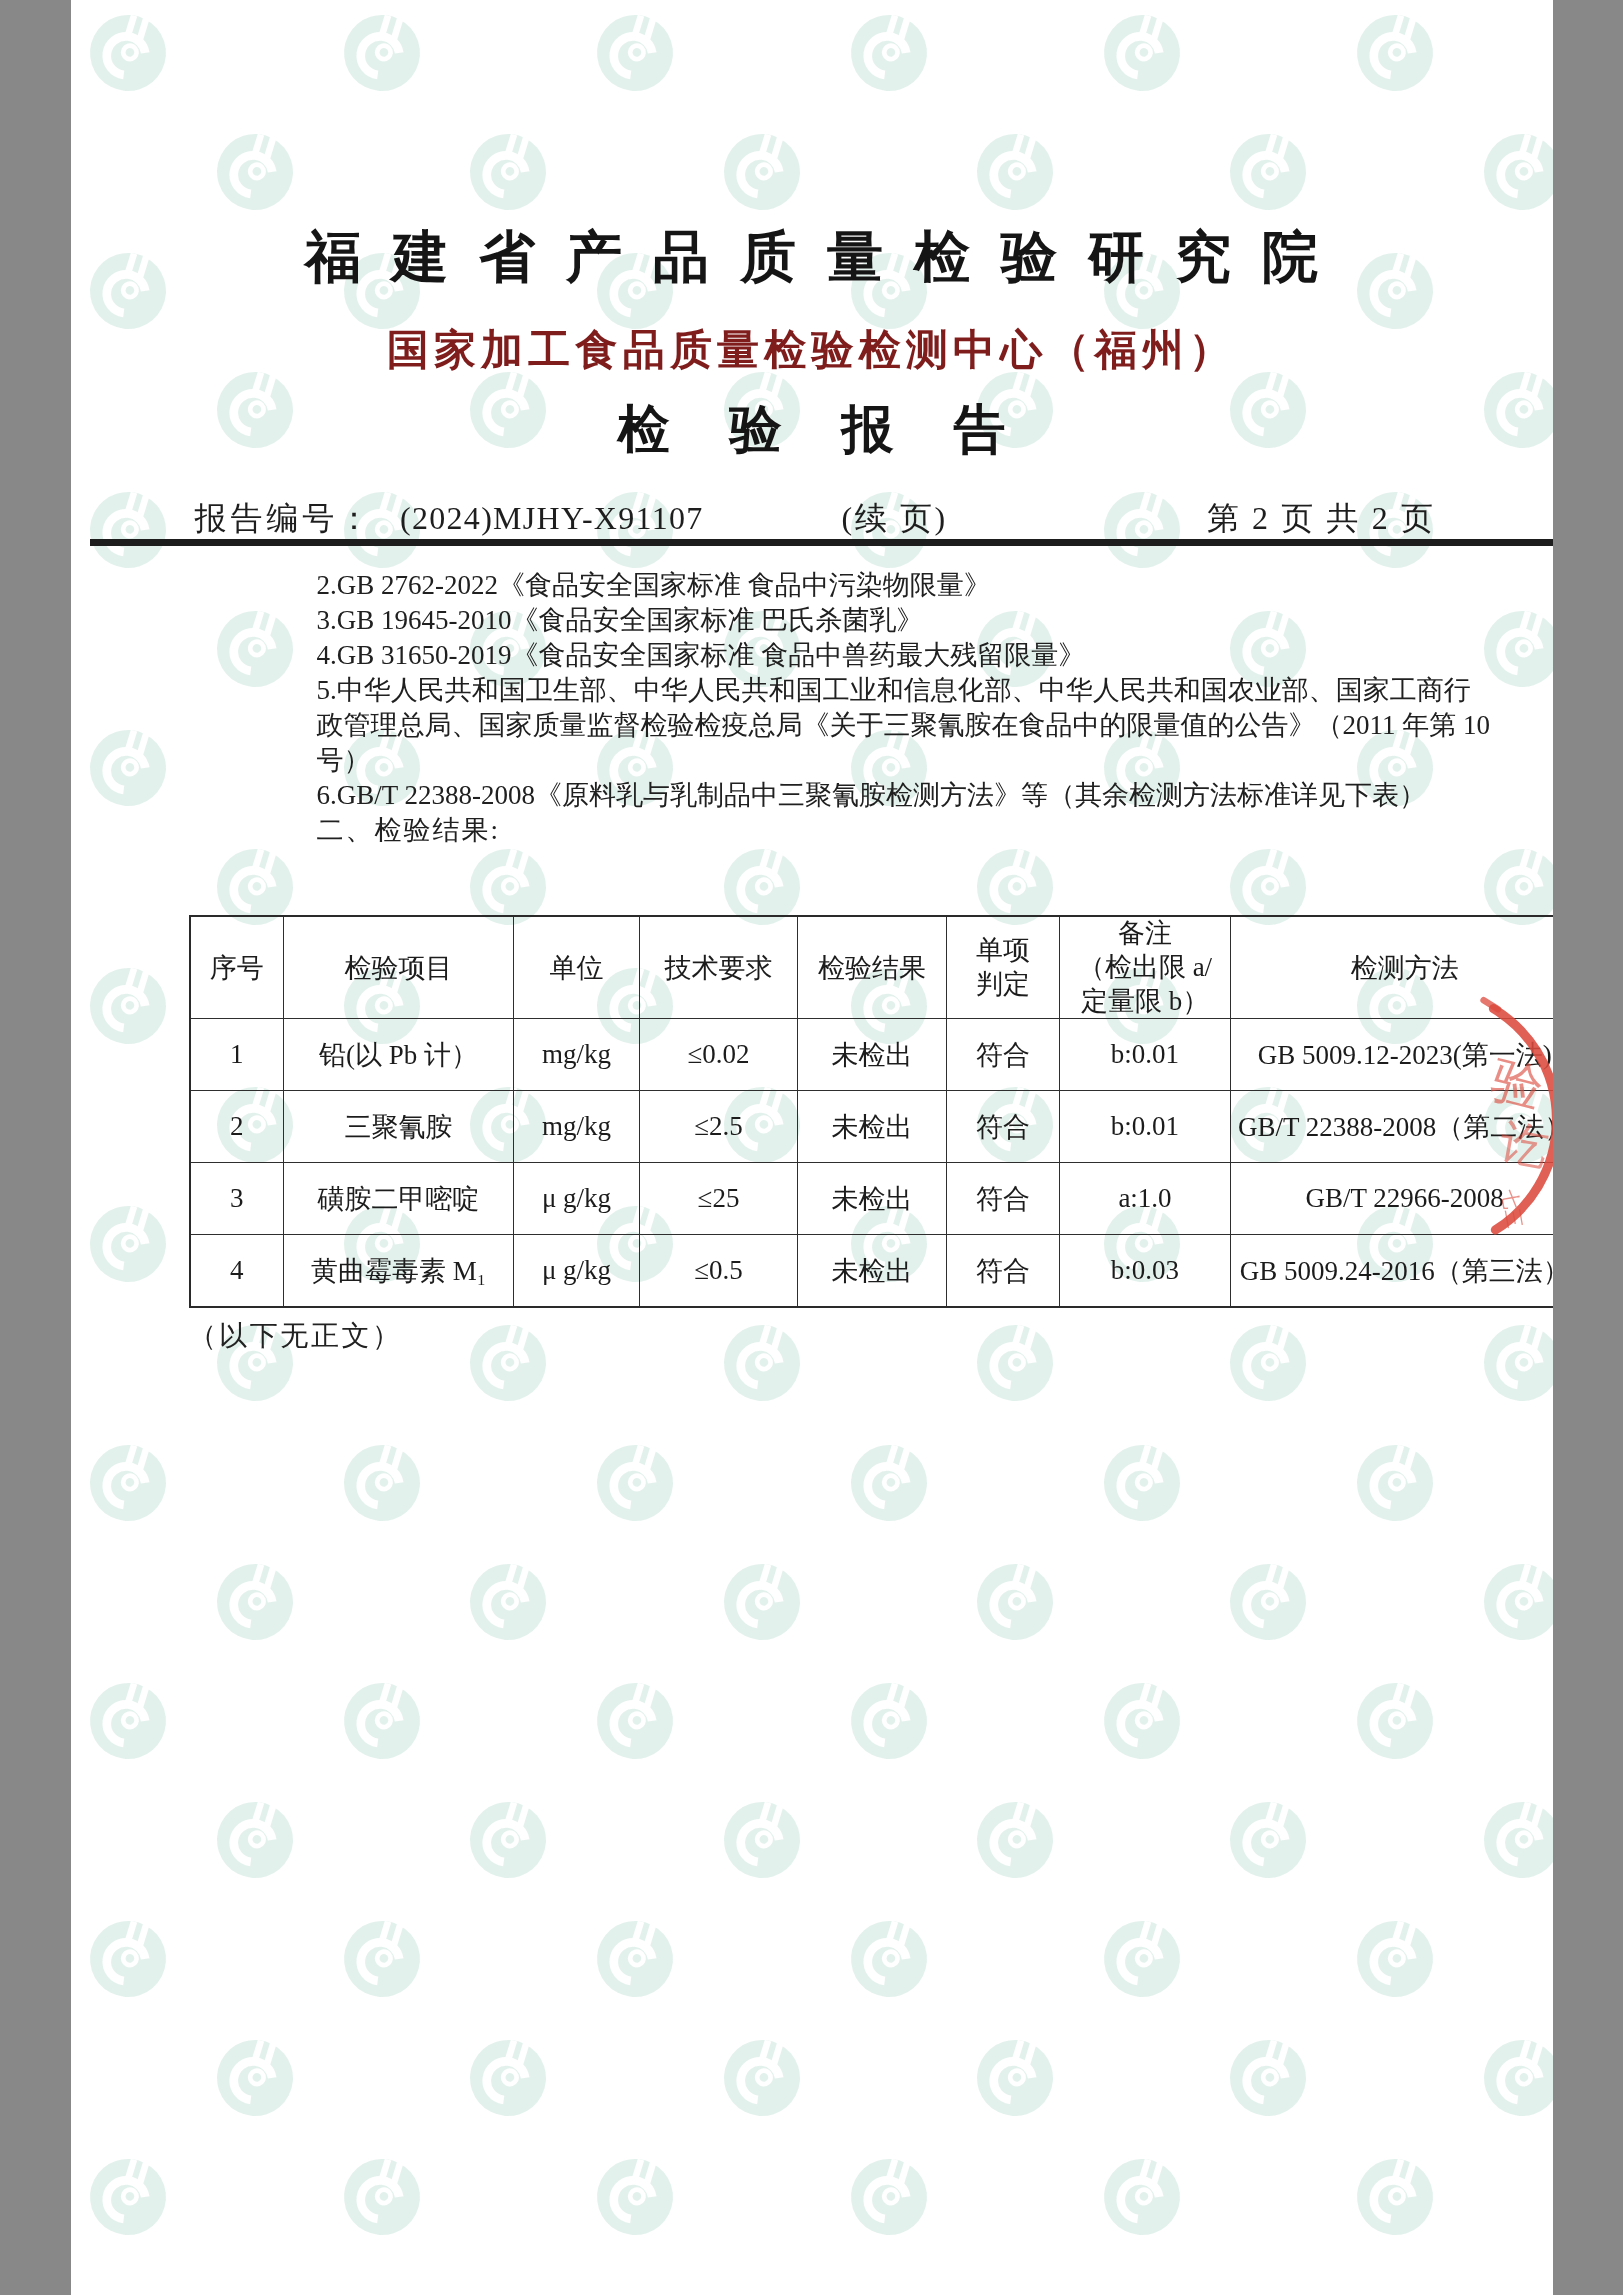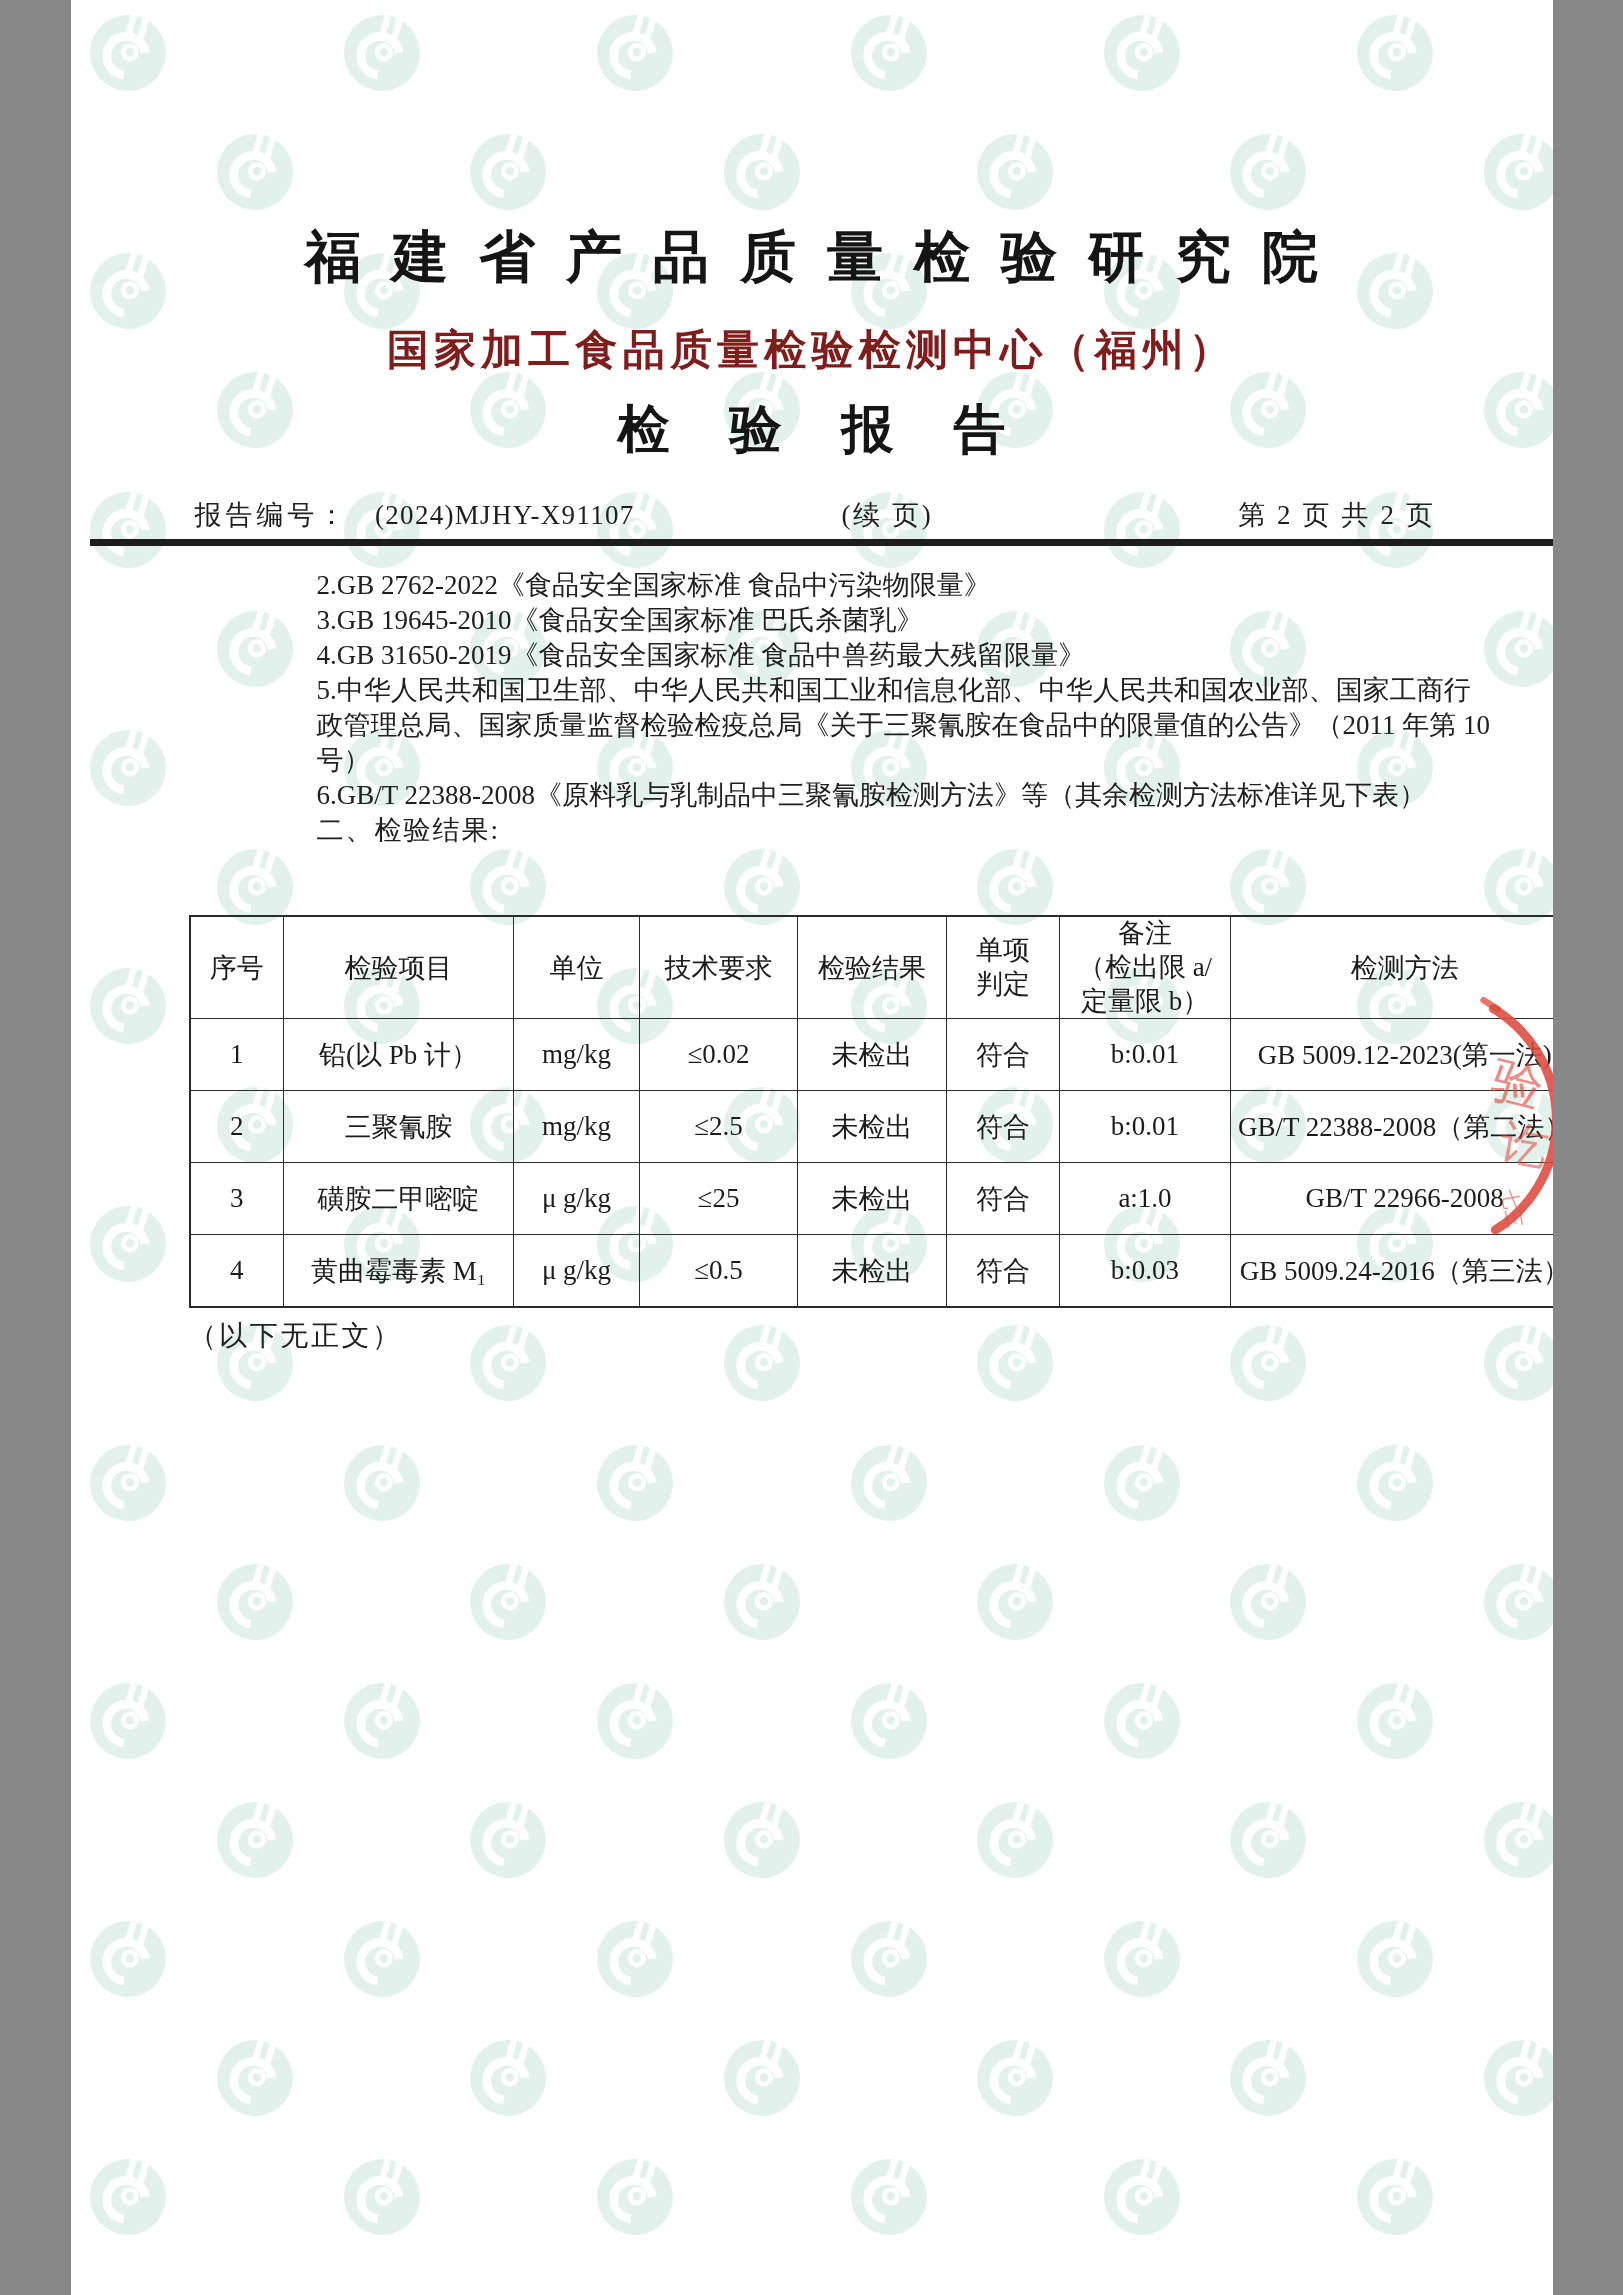--- a/index.html
+++ b/index.html
@@ -30,21 +30,21 @@
     text-align:center;white-space:nowrap;color:#7f1d1d;
   }
   .title-report{
     top:395px;left:0;width:100%;
     font-size:52px;font-weight:700;
     letter-spacing:60px;padding-left:60px;box-sizing:border-box;
     text-align:center;white-space:nowrap;color:#151515;
   }
 
   
-  .meta-row{top:497px;left:0;width:100%;height:35px;font-size:27px;}
+  .meta-row{top:497px;left:0;width:100%;height:35px;font-size:32px;}
   .meta-left{position:absolute;left:124px;top:0;letter-spacing:3.9px;}
   .meta-no{margin-left:26px;letter-spacing:1.3px;}
   .meta-cont{position:absolute;left:771px;top:0;letter-spacing:2.6px;}
   .meta-page{position:absolute;right:117px;top:0;letter-spacing:2.6px;text-align:center;}
 
   .rule{top:539px;left:19.6px;width:1488px;height:7.2px;background:#1d1d1d;}
 
   
   .basis{
     top:568px;left:246px;width:1322px;

